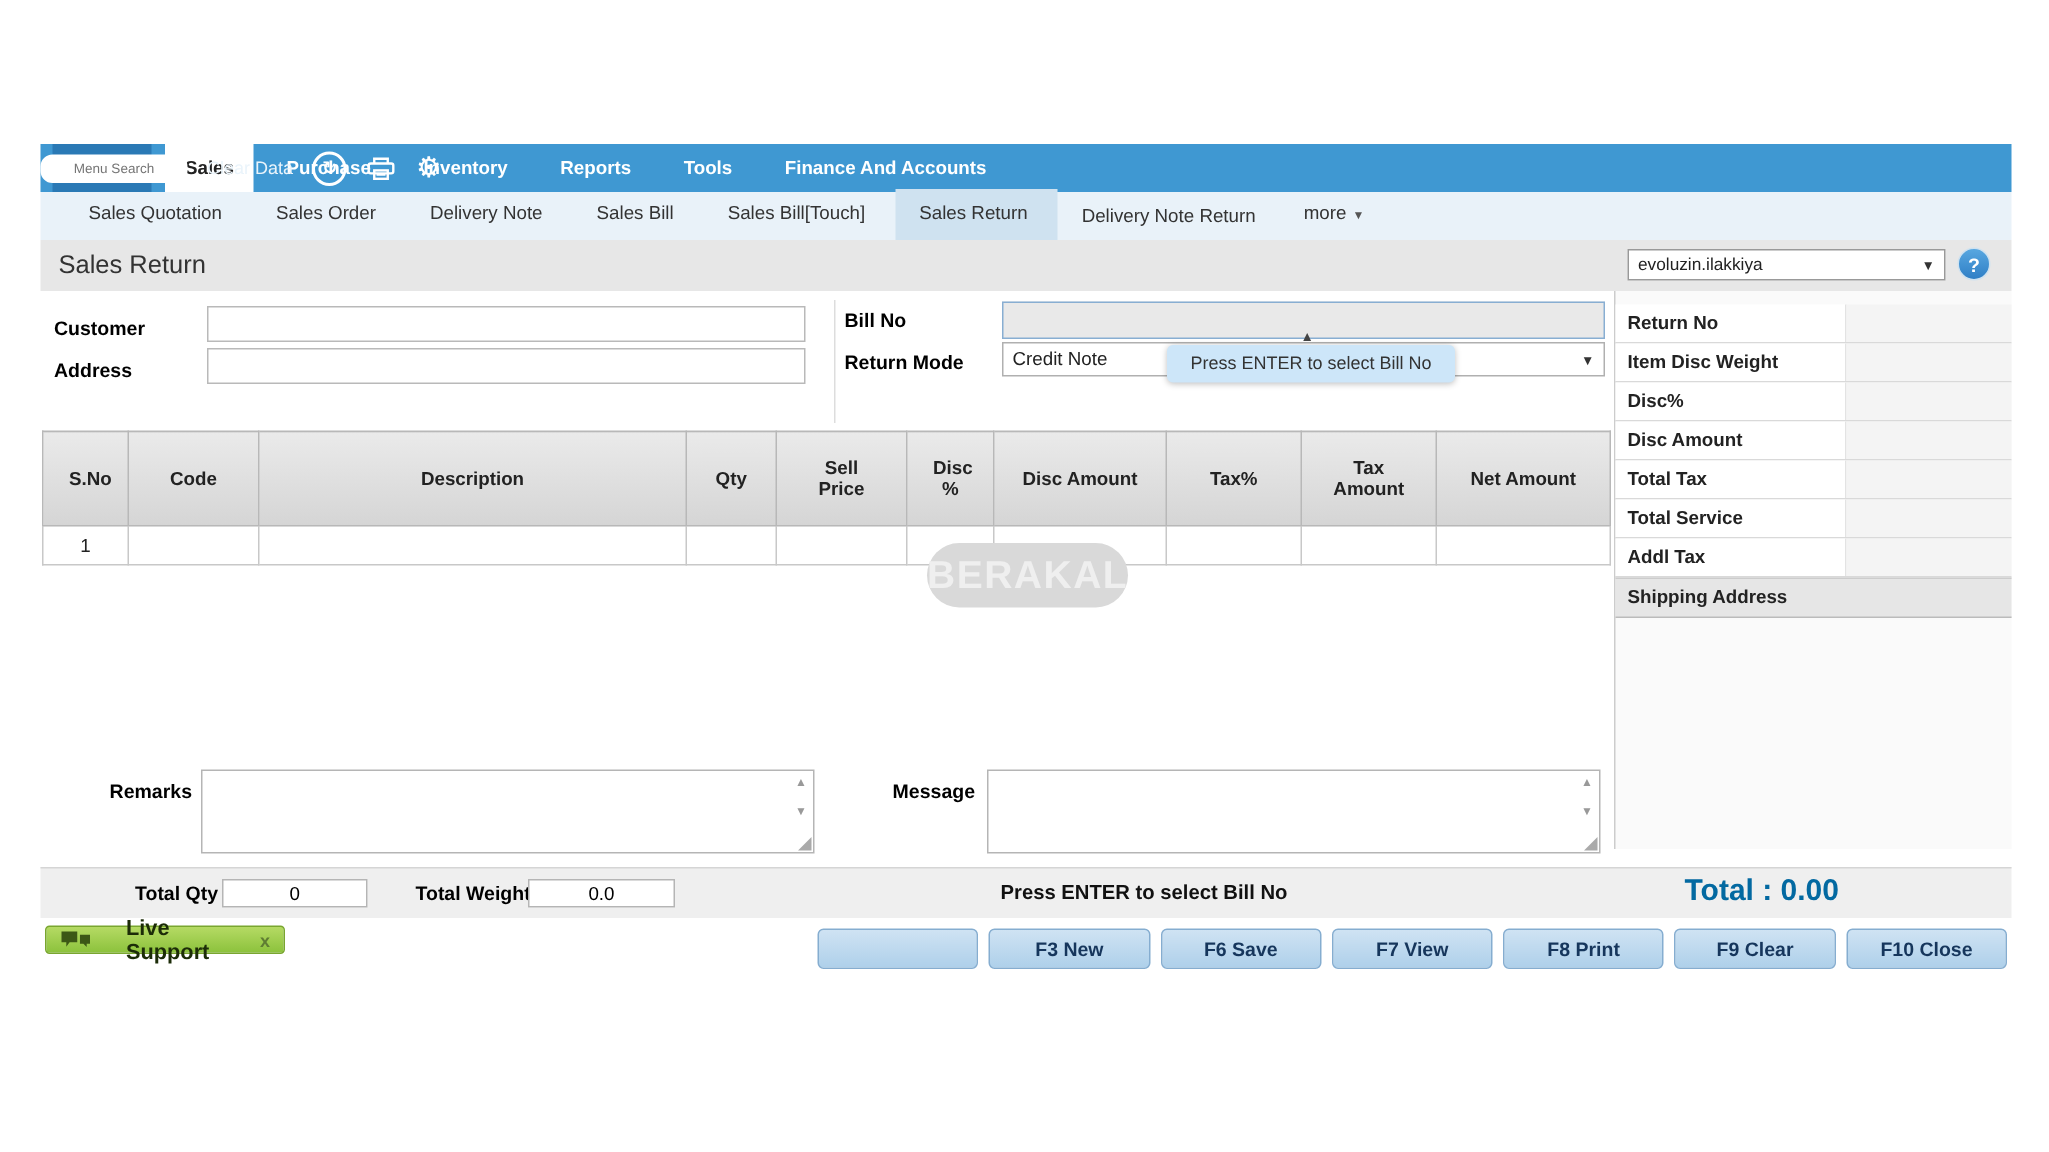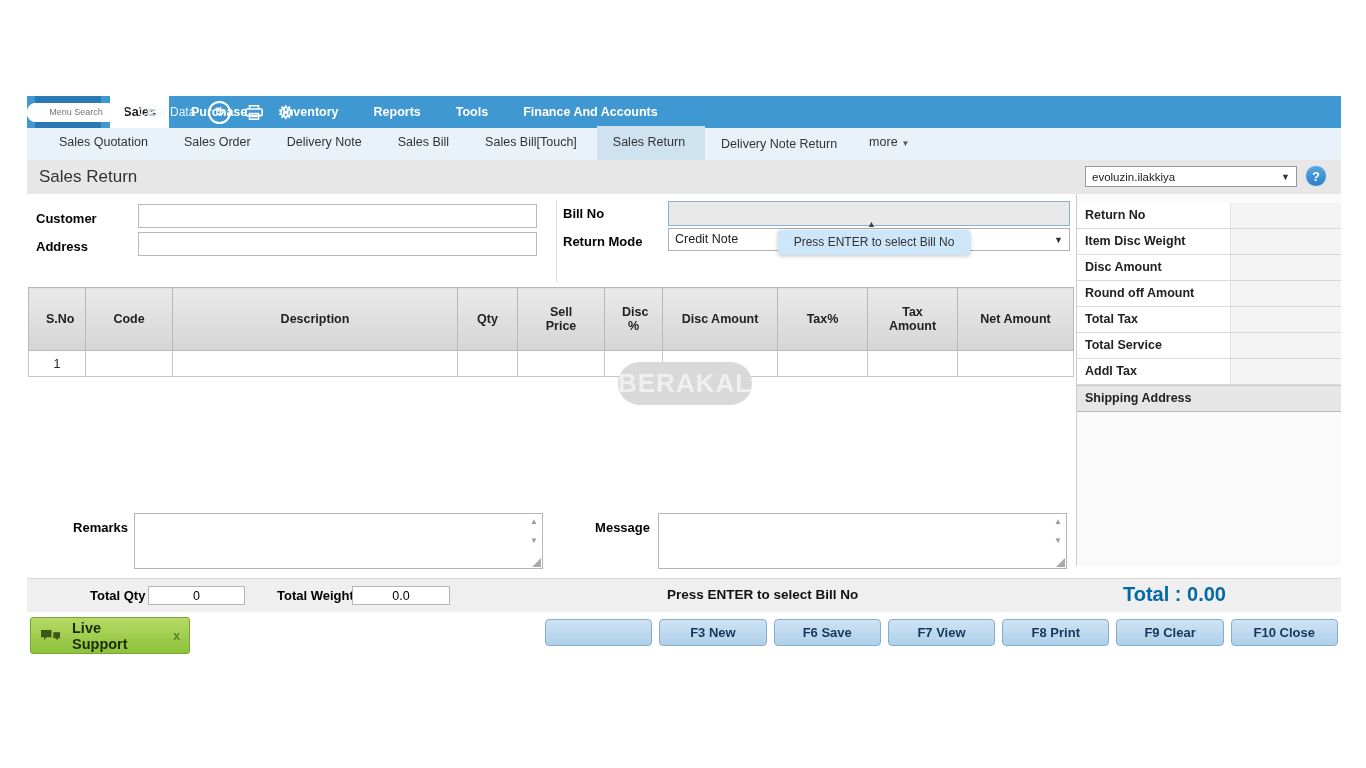--- a/index.html
+++ b/index.html
@@ -73,22 +73,22 @@
   
   .statusband{position:absolute;left:0;top:482px;width:1314px;height:34px;background:#efefef;border-top:1px solid #d5d5d5;box-sizing:border-box;}
   .statusband .flabel{font-size:13px;}
   .mini-input{position:absolute;height:19px;background:#fff;border:1px solid #b5b5b5;text-align:center;font-size:12.5px;
     box-sizing:border-box;font-family:inherit;outline:none;}
   .hint{position:absolute;left:640px;top:8px;font-weight:bold;font-size:13.5px;color:#111;}
   .grand-total{position:absolute;left:1096px;top:4px;font-size:20px;font-weight:bold;color:#0369a1;}
 
   
   .btnband{position:absolute;left:0;top:516px;width:1314px;height:40px;}
-  .live-support{position:absolute;left:3px;top:5px;width:160px;height:37px;background:linear-gradient(#b5da64,#8cc23c);
-    border:1px solid #79a62f;border-radius:3px;display:flex;align-items:center;gap:11px;padding:0 9px;box-sizing:border-box;}
+  .live-support{position:absolute;left:3px;top:5px;width:160px;height:19px;background:linear-gradient(#b5da64,#8cc23c);
+    border:1px solid #79a62f;border-radius:3px;display:flex;align-items:center;gap:23px;padding:0 9px;box-sizing:border-box;}
   .live-support .ls-text{font-weight:bold;font-size:14.5px;color:#1c2c08;}
   .live-support .ls-x{color:#5f7c33;font-size:12px;font-weight:bold;margin-left:3px;}
   .action-row{position:absolute;left:518px;top:7px;width:793px;display:flex;gap:7px;}
   .abtn{flex:1;height:27px;background:linear-gradient(#cfe3f3,#aed0ea);border:1px solid #85add0;border-radius:4px;
     font-weight:bold;font-size:13px;color:#16365c;font-family:inherit;cursor:default;}
 
   
   .footer{position:absolute;left:0;top:556px;width:1314px;height:20px;background:#d9d9d9;text-align:right;
     font-size:11px;line-height:20px;color:#8f8f8f;box-sizing:border-box;padding-right:6px;}
   .fpair{margin-left:10px;}
@@ -167,25 +167,25 @@
 
       <div class="sb-row">
             <span class="sb-label">Return No</span>
             <span class="sb-value"></span>
           </div>
           <div class="sb-row">
             <span class="sb-label">Item Disc Weight</span>
             <span class="sb-value"></span>
           </div>
           <div class="sb-row">
+            <span class="sb-label">Disc%</span>
+            <span class="sb-value"></span>
+          </div>
+          <div class="sb-row">
             <span class="sb-label">Disc Amount</span>
-            <span class="sb-value"></span>
-          </div>
-          <div class="sb-row">
-            <span class="sb-label">Round off Amount</span>
             <span class="sb-value"></span>
           </div>
           <div class="sb-row">
             <span class="sb-label">Total Tax</span>
             <span class="sb-value"></span>
           </div>
           <div class="sb-row">
             <span class="sb-label">Total Service</span>
             <span class="sb-value"></span>
           </div>

